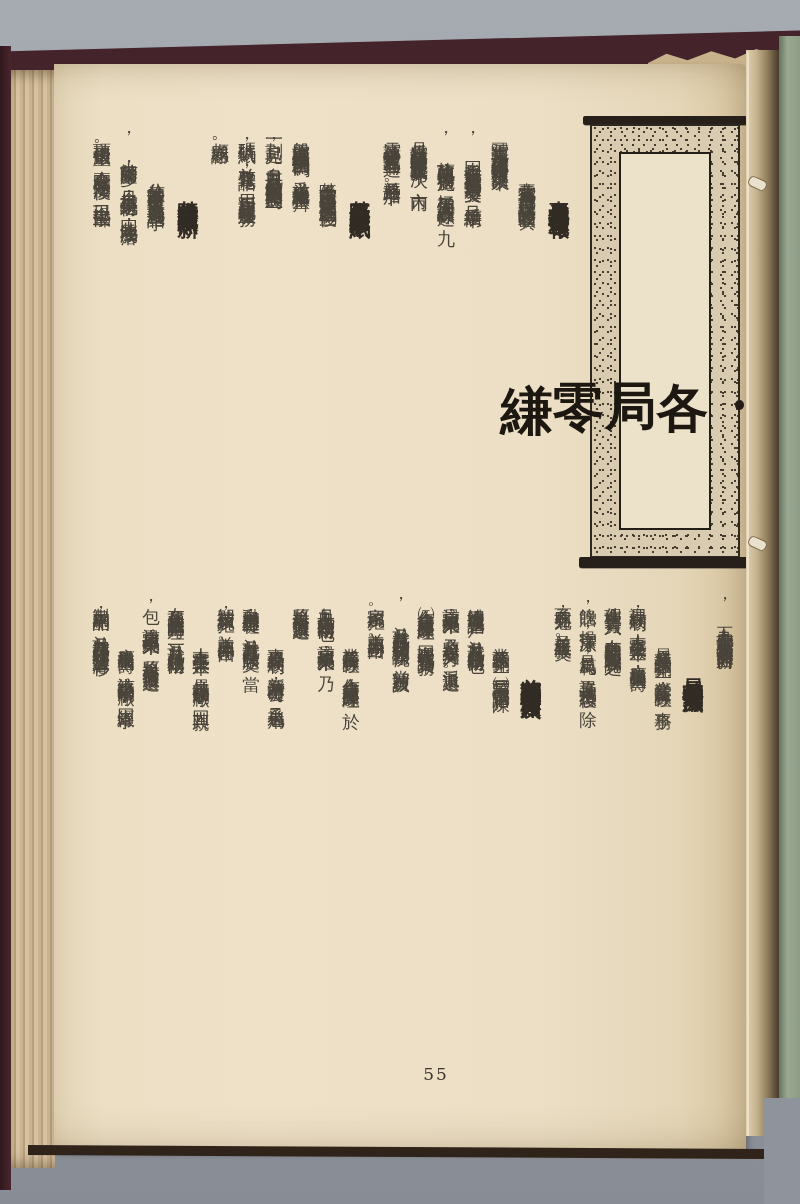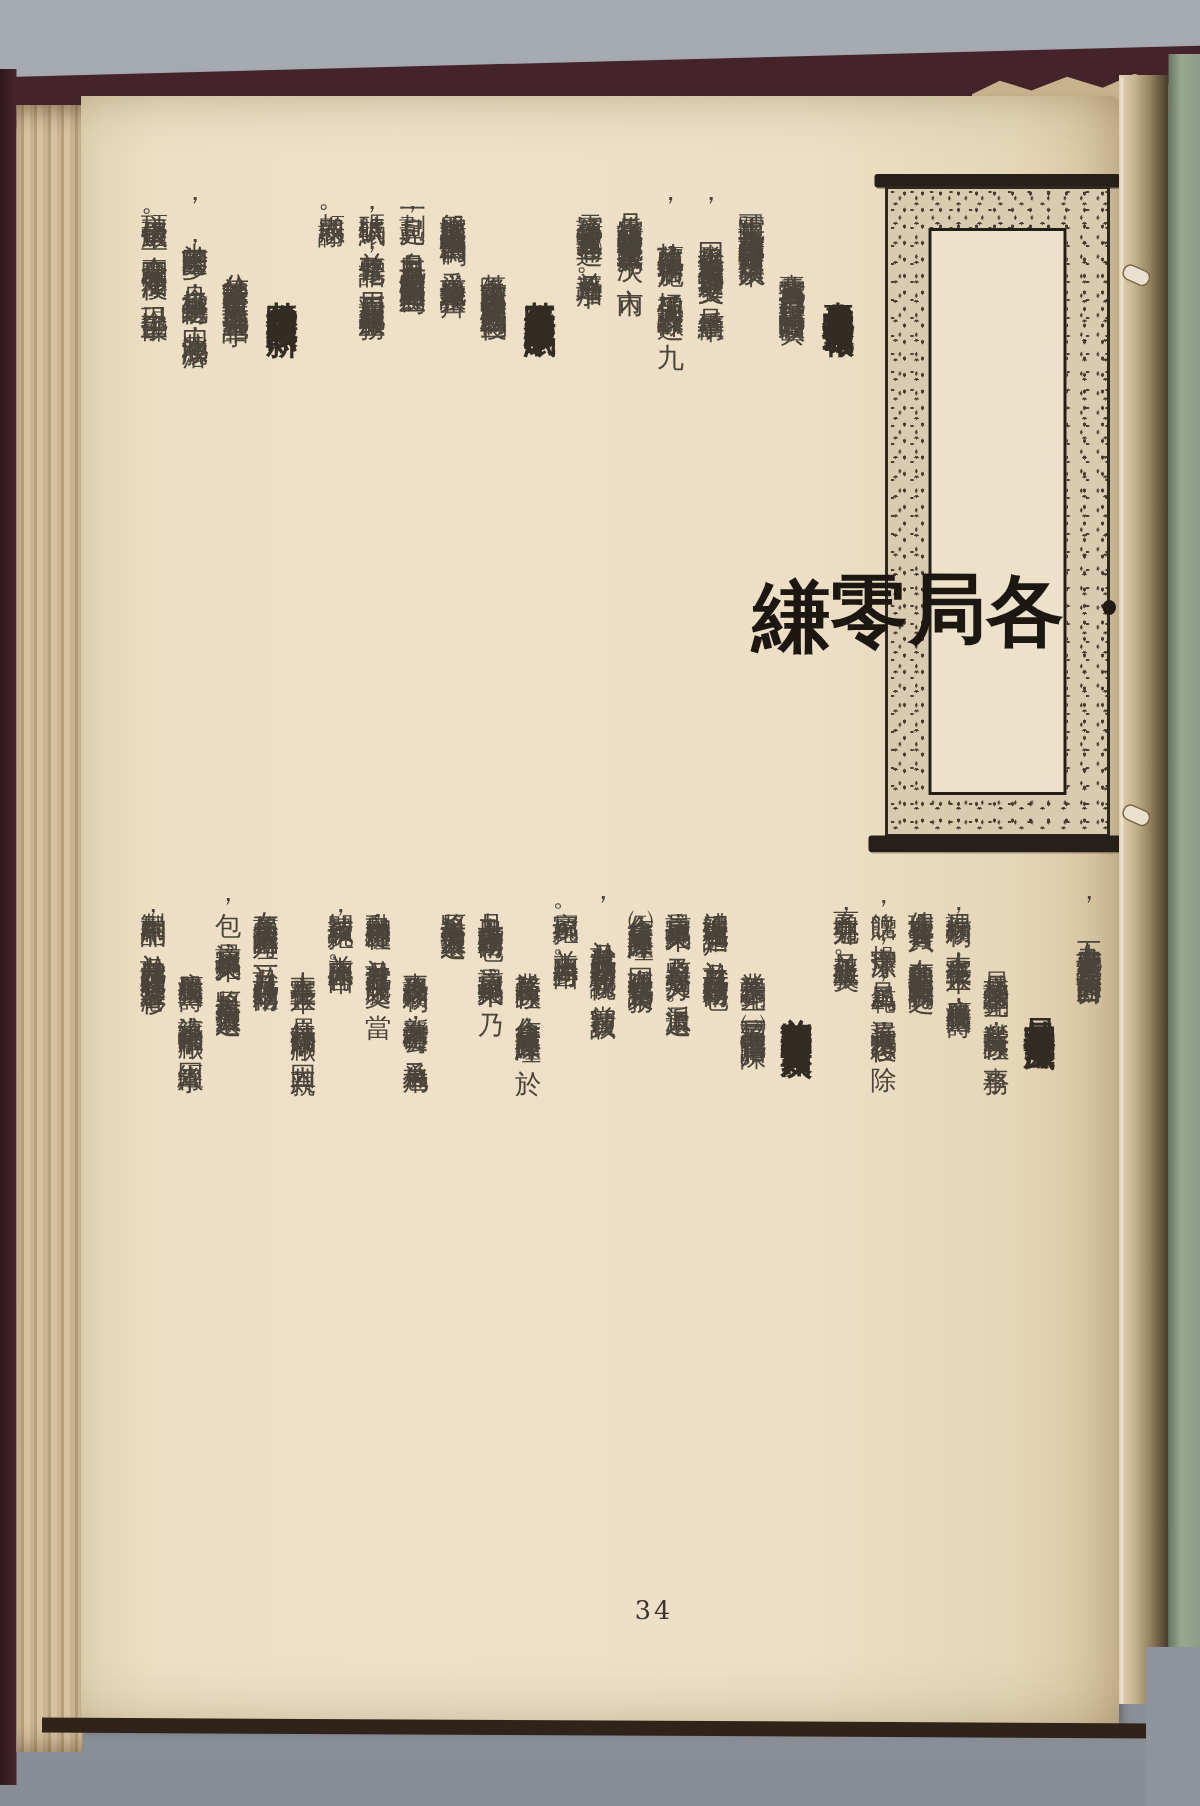--- a/index.html
+++ b/index.html
@@ -96,21 +96,21 @@
       </div>
       <div class="scroll-bar bottom"></div>
     </div>
     <div class="blocks"><div class="vhead">臺北局便利發報人拍發電報</div><div class="vcol ind">臺北電信局自七月一日起試辦「電話通知收取眞</div><div class="vcol">蹟電去報」及「市內電話傳發去報」兩種業務以來</div><div class="vcol">，因發報人毋須前來電信局營業處交發，且手續簡單</div><div class="vcol">，故此項便民服務措施，極受使用人讚許及歡迎。九</div><div class="vcol">月份電話通知收取眞蹟電去報次數爲二十一次，市內</div><div class="vcol">電話傳發去報通數爲三〇五通，並逐月增加中。</div><div class="vhead">基隆局更換話機圓形字碼紙</div><div class="vcol ind">基隆市內電話自今年元旦由四碼改爲五碼後，一</div><div class="vcol">般電話機上圓形字碼仍爲四碼，爲求避免錯誤與整齊</div><div class="vcol">劃一起見，自九月十五日起由修機人員開始更換爲五</div><div class="vcol">碼號碼紙，並整修電話，用戶對該局此一雙重服務，</div><div class="vcol">頗表感謝。</div><div class="vhead">基隆市公用電話煥然一新</div><div class="vcol ind">分佈於基隆市重要街道口之五十九處公用電話亭</div><div class="vcol">，由於基隆雨多，且含極重之鹹份，因此油漆脫落，</div><div class="vcol">亭頂破損嚴重。今夏開工整修油漆後，現已全部竣工</div></div>
   </section>
 
   <section class="vsec sec-bottom">
     <div class="blocks"><div class="vcol">，五十九處公用電話換上了美侖美奐的新面目。</div><div class="vhead">員林局劉亮生等廉潔可風</div><div class="vcol ind">員林局業務課長劉亮生，營業股長陳柱致，事務</div><div class="vcol">課長楊順利，人事室主任張金木，庶務股長張國壽，</div><div class="vcol">佐理蔡碧雲等六員，在中秋節期間拒受與職務有關之</div><div class="vcol">餽贈，操守廉潔，足爲風範，許局長鴻文獲悉後，除</div><div class="vcol">面予嘉勉外，並呈報上級敍獎。</div><div class="vhead">兹將劉課長等廉潔事實簡報如次：</div><div class="vcol ind">業務課長劉亮生；㈠該局第三七一號電話用戶陳</div><div class="vcol">禮波因辦理電話過戶，於九月廿五日餽贈禮物兩包，</div><div class="vcol">該員家屬婉拒未果，乃將原封送交局方，派員退還。</div><div class="vcol">㈡合作金庫員林支庫陳經理，因辦理代收電話費業務</div><div class="vcol">，於九月廿九日餽贈禮物一包藉表謝忱，當卽被該員</div><div class="vcol">家屬婉拒。並由來人原封帶回。</div><div class="vcol ind">業務股長陳柱致：合作金庫員林支庫陳經理，於</div><div class="vcol">九月十七日亦餽贈禮物兩包，該員家屬婉拒未果，乃</div><div class="vcol">將原封送交局方派員退還。</div><div class="vcol ind">事務課長楊順利：新臺灣基礎公司，爲承包本局</div><div class="vcol">自動機房基礎工程，於九月廿五日餽贈火腿一支，當</div><div class="vcol">卽被該員婉拒，並由來人原件帶回。</div><div class="vcol ind">人事室主任張金木：員林鎮文森印刷廠，因其親</div><div class="vcol">友賴藝居被雇用爲臨時差，於九月廿一日餽贈禮物兩</div><div class="vcol">包，該員家屬婉拒未果，將原封送交局方派員退還。</div><div class="vcol ind">庶務股長張國壽：該鎮東榮社印刷廠，因經常承</div><div class="vcol">製本局印刷品，於九月廿四日餽贈禮物一盒及香港衫</div></div>
   </section>
 
-  <div class="abs page-number">34</div>
+  <div class="abs page-number">55</div>
 </div>
 
 <div class="abs gutter"></div>
 <div class="abs gutter-line"></div>
 <div class="abs stitch stitch1"></div>
 <div class="abs stitch stitch2"></div>
 <div class="abs ink-dot"></div>
 <div class="abs next-page-edge">
   
 </div>

